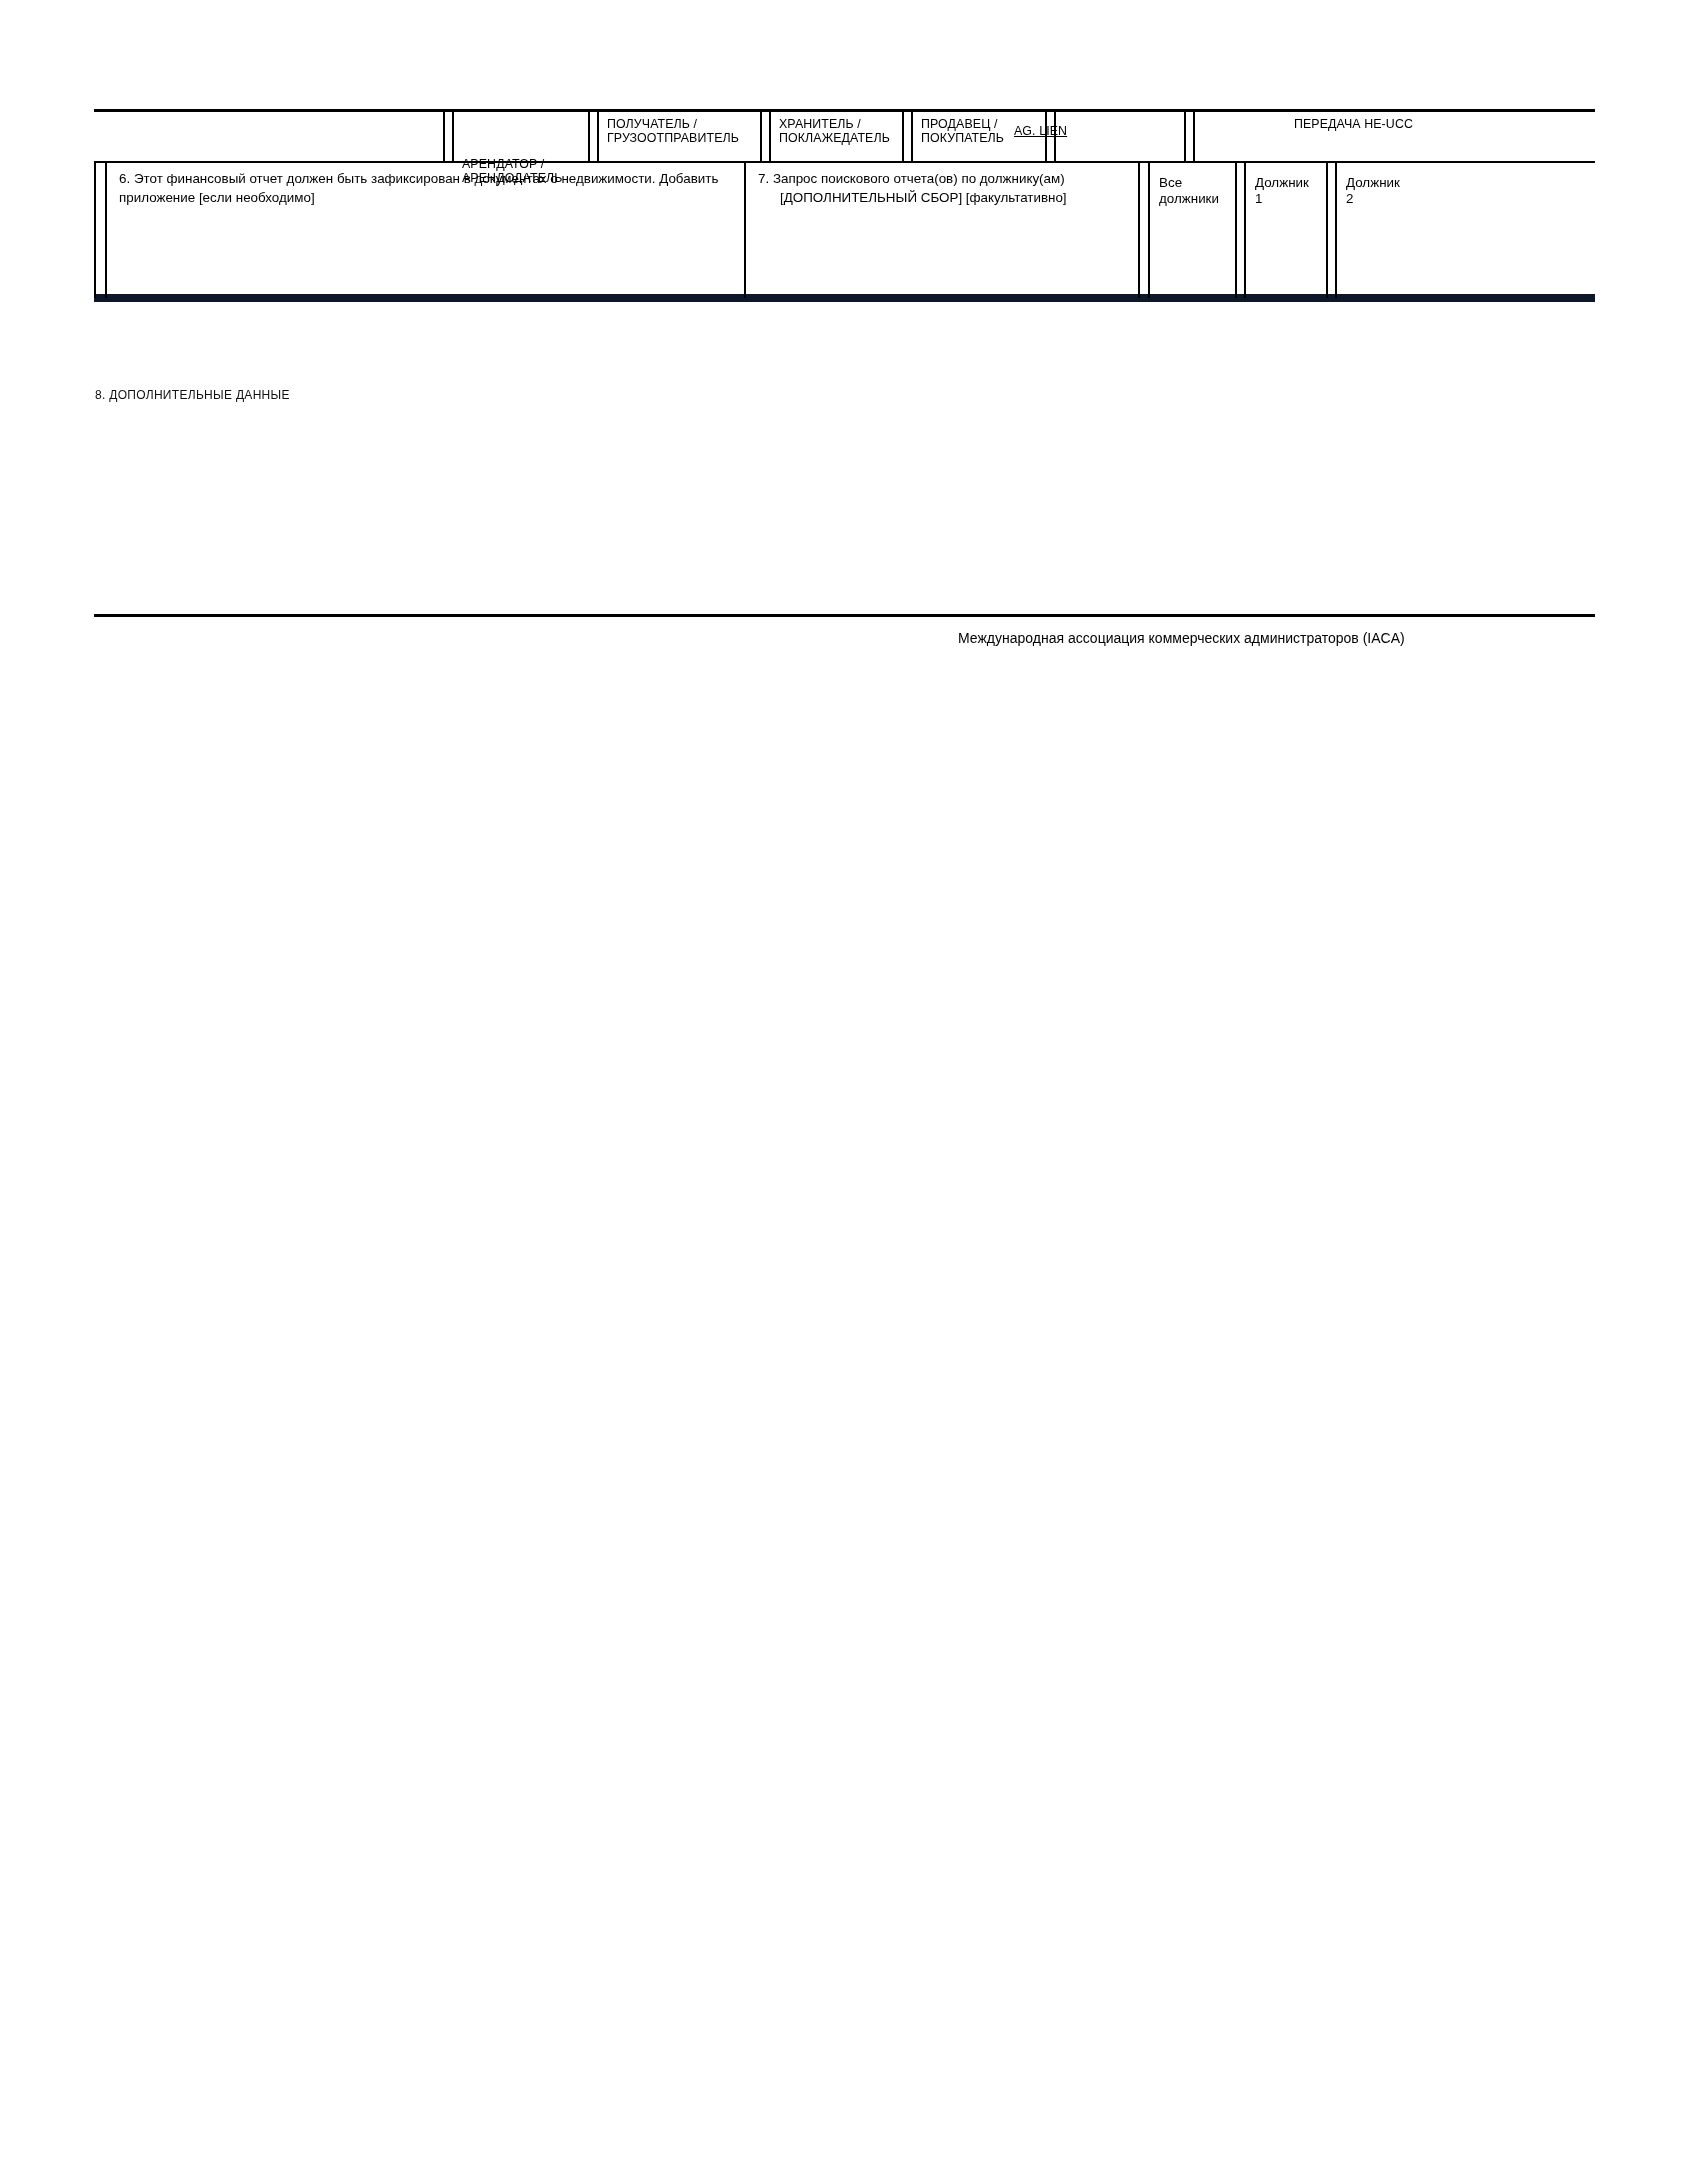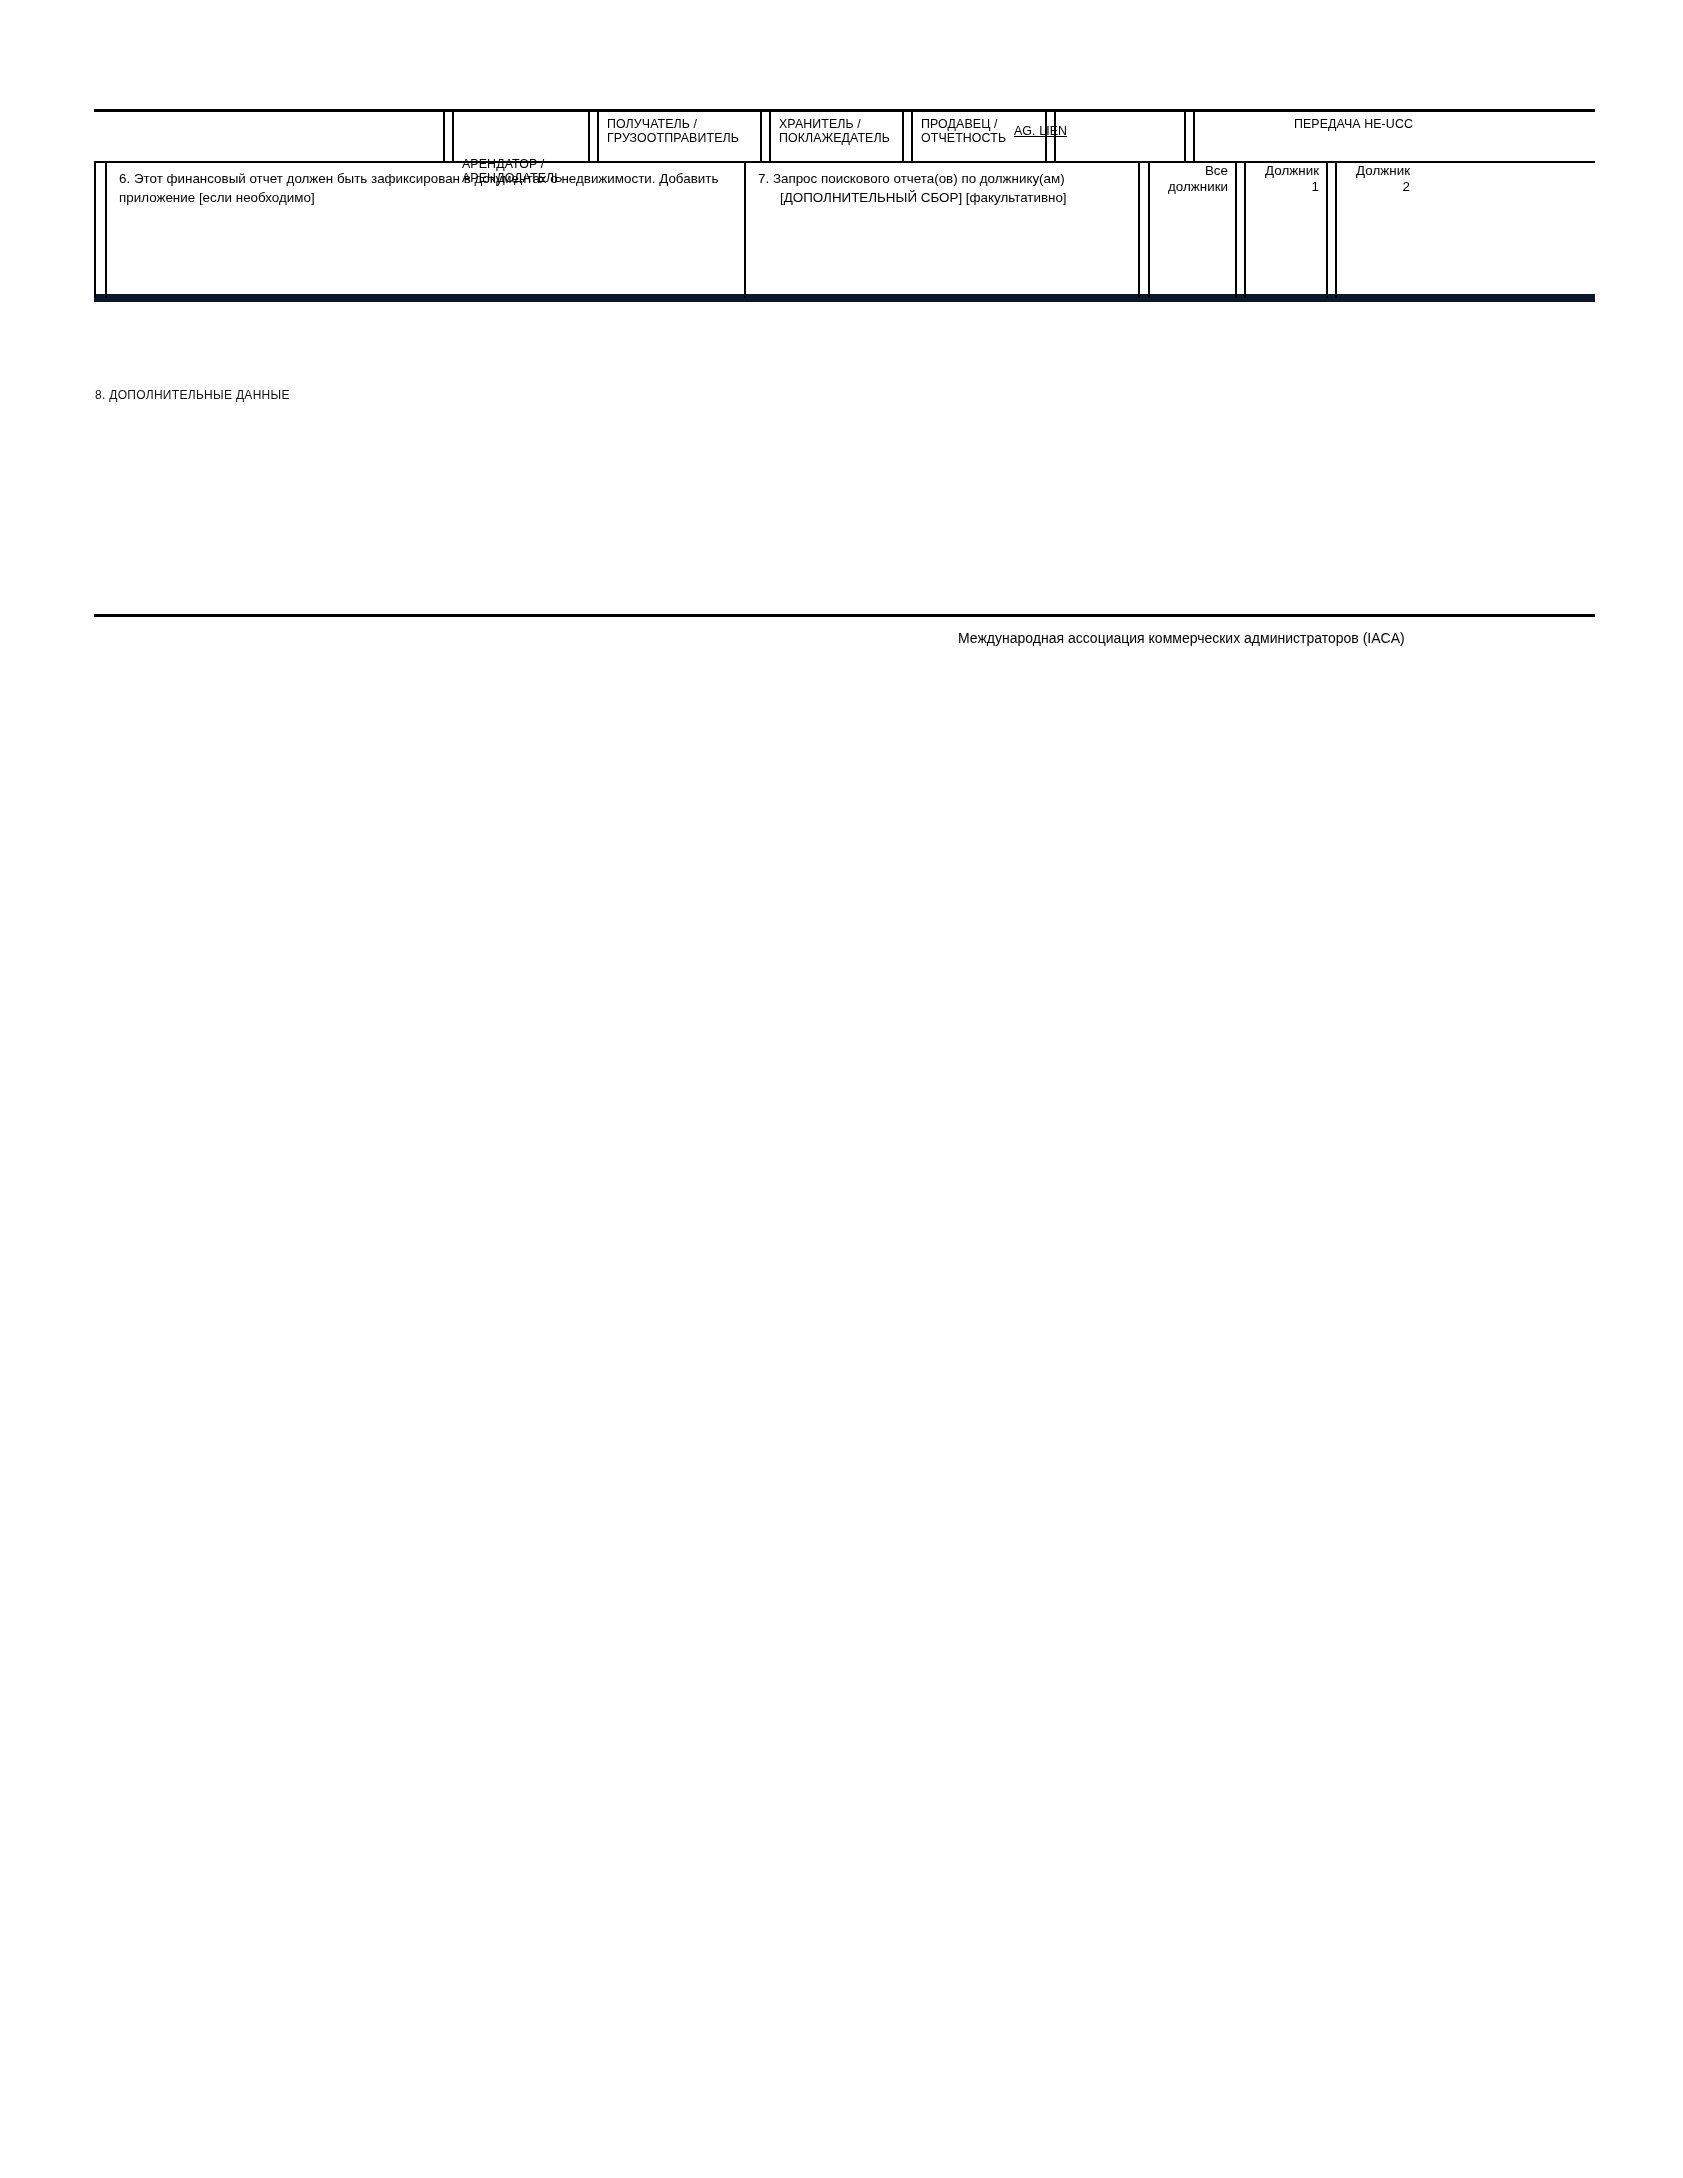--- a/index.html
+++ b/index.html
@@ -81,22 +81,21 @@
   .row67 .vline {
     height: 135px;
   }
   .chk-col {
     position: absolute;
     top: 0;
     height: 135px;
     box-sizing: border-box;
     font-size: 13.4px;
     line-height: 16px;
-    padding: 0 4px 0 6px;
-    text-align: right;
+    padding: 12px 4px 0 6px;
   }
 
   
   .sec8 {
     position: absolute;
     left: 95px;
     top: 388px;
     font-size: 12px;
     letter-spacing: 0.3px;
     color: #111;
@@ -152,21 +151,21 @@
 
     <div class="vline" style="left:666px;"></div>
     <div class="vline thin" style="left:675px;"></div>
     <div class="cell lbl-small" style="left:679px; width:134px;">
       <span>ХРАНИТЕЛЬ / ПОКЛАЖЕДАТЕЛЬ</span>
     </div>
 
     <div class="vline" style="left:808px;"></div>
     <div class="vline thin" style="left:817px;"></div>
     <div class="cell lbl-small" style="left:821px; width:134px;">
-      <span>ПРОДАВЕЦ / ОТЧЕТНОСТЬ</span>
+      <span>ПРОДАВЕЦ / ПОКУПАТЕЛЬ</span>
     </div>
 
     <div class="vline" style="left:951px;"></div>
     <div class="vline thin" style="left:960px;"></div>
     <div class="cell lbl-small" style="left:914px; width:119px; padding-top:12px;text-decoration:underline;">
       <span>AG. LIEN</span>
     </div>
 
     <div class="vline" style="left:1090px;"></div>
     <div class="vline thin" style="left:1099px;"></div>

